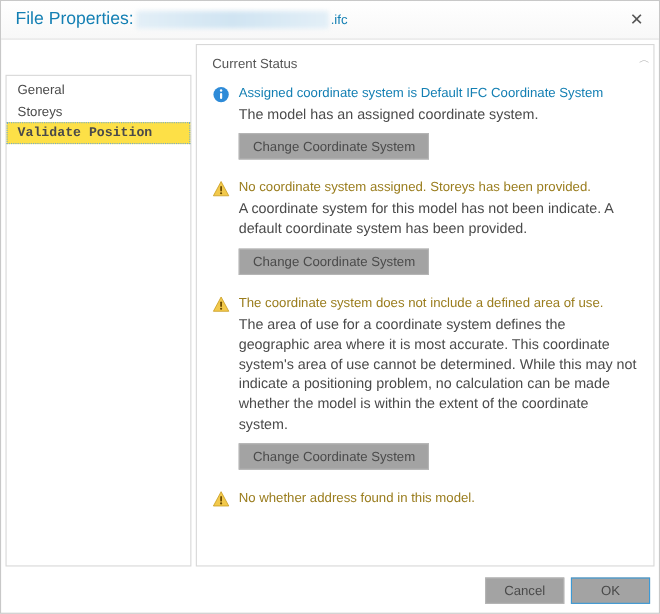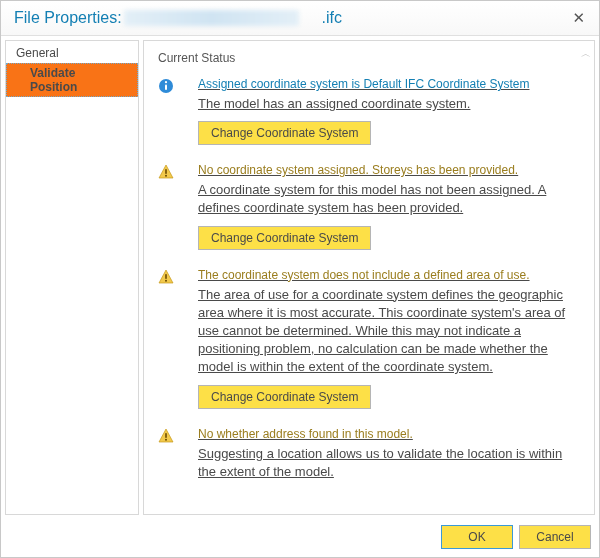--- a/index.html
+++ b/index.html
@@ -32,54 +32,55 @@
   width: 175px;
   height: 16px;
   background: linear-gradient(90deg, #e3eff7 0%, #d0e4f2 50%, #e3eff7 100%);
   filter: blur(2px);
   border-radius: 2px;
   margin: 0 2px;
   vertical-align: middle;
 }
 .titlebar .ext {
   color: #137fb3;
-  font-size: 16px;
-  margin-left: 21px;
+  font-size: 12px;
 }
 .titlebar .spacer { flex: 1; }
 .titlebar .close {
   font-size: 15px;
   color: #555;
   padding: 2px 6px;
   cursor: default;
 }
 .body {
   flex: 1;
   display: flex;
   padding: 4px;
   gap: 4px;
   min-height: 0;
 }
 .sidebar {
-  width: 134px;
+  width: 169px;
   border: 1px solid #d8d8d8;
   background: #fff;
   padding-top: 2px;
+  margin-top: 28px;
 }
 .sidebar .item {
   padding: 3px 10px;
   color: #4a4a4a;
   font-size: 12px;
   cursor: default;
 }
 .sidebar .item.selected {
-  background: #f97316;
+  background: #fde047;
   border: 1px dotted #6faad0;
-  padding: 2px 23px;
+  padding: 2px 9px;
   font-weight: 600;
+  font-family: Liberation Mono, monospace;
 }
 .main {
   flex: 1;
   border: 1px solid #d8d8d8;
   padding: 10px 14px 10px 14px;
   position: relative;
   overflow: hidden;
 }
 .main h2 {
   font-size: 12px;
@@ -89,23 +90,22 @@
 }
 .scroll-indicator {
   position: absolute;
   right: 3px;
   top: 6px;
   color: #b0b0b0;
   font-size: 10px;
 }
 .status-block {
   display: flex;
-  gap: 24px;
+  gap: 8px;
   margin-bottom: 18px;
-  text-decoration: underline;
 }
 .status-icon {
   flex-shrink: 0;
   width: 16px;
   height: 16px;
   margin-top: 1px;
 }
 .status-content { flex: 1; }
 .status-heading {
   font-size: 12px;
@@ -115,21 +115,21 @@
 .heading-warn { color: #9a7d1e; }
 .status-desc {
   color: #4a4a4a;
   font-size: 13px;
   line-height: 1.4;
   margin-bottom: 8px;
 }
 .btn {
   display: inline-block;
   border: 1px solid #b5b5b5;
-  background: #fde047;
+  background: #a3a3a3;
   padding: 4px 12px;
   font-size: 12px;
   color: #4a4a4a;
   cursor: default;
 }
 .footer {
   display: flex;
   justify-content: flex-end;
   gap: 6px;
   padding: 6px 8px 8px 8px;
@@ -150,58 +150,59 @@
   <span class="title">File Properties:</span>
   <span class="filename-blur"></span>
   <span class="ext">.ifc</span>
   <span class="spacer"></span>
   <span class="close">✕</span>
 </div>
 
 <div class="body">
   <div class="sidebar" id="sidebar">
       <div class="item">General</div>
+      <div class="item">Storeys</div>
       <div class="item selected">Validate Position</div>
     </div>
   <div class="main">
     <span class="scroll-indicator">︿</span>
     <h2>Current Status</h2>
     <div id="status-list">
         <div class="status-block">
           <div class="status-icon"><svg viewBox="0 0 16 16" width="16" height="16">
               <circle cx="8" cy="8" r="7" fill="#2e8bd8"></circle>
               <rect x="7" y="6.5" width="2" height="5.5" fill="#fff" rx="1"></rect>
               <circle cx="8" cy="4.2" r="1.1" fill="#fff"></circle>
             </svg></div>
           <div class="status-content"><div class="status-heading heading-info">Assigned coordinate system is Default IFC Coordinate System</div><div class="status-desc">The model has an assigned coordinate system.</div><div class="btn">Change Coordinate System</div></div>
         </div>
         <div class="status-block">
           <div class="status-icon"><svg viewBox="0 0 16 16" width="16" height="16">
               <path d="M8 1 L15 14 L1 14 Z" fill="#f2c94c" stroke="#c79a1a" stroke-width="0.7"></path>
               <rect x="7.2" y="5" width="1.6" height="5" fill="#6b4a00" rx="0.8"></rect>
               <circle cx="8" cy="11.7" r="1" fill="#6b4a00"></circle>
             </svg></div>
-          <div class="status-content"><div class="status-heading heading-warn">No coordinate system assigned.  Storeys has been provided.</div><div class="status-desc">A coordinate system for this model has not been assigned. A defines coordinate system has been provided.</div><div class="btn">Change Coordinate System</div></div>
+          <div class="status-content"><div class="status-heading heading-warn">No coordinate system assigned.  Storeys has been provided.</div><div class="status-desc">A coordinate system for this model has not been indicate. A default coordinate system has been provided.</div><div class="btn">Change Coordinate System</div></div>
         </div>
         <div class="status-block">
           <div class="status-icon"><svg viewBox="0 0 16 16" width="16" height="16">
               <path d="M8 1 L15 14 L1 14 Z" fill="#f2c94c" stroke="#c79a1a" stroke-width="0.7"></path>
               <rect x="7.2" y="5" width="1.6" height="5" fill="#6b4a00" rx="0.8"></rect>
               <circle cx="8" cy="11.7" r="1" fill="#6b4a00"></circle>
             </svg></div>
           <div class="status-content"><div class="status-heading heading-warn">The coordinate system does not include a defined area of use.</div><div class="status-desc">The area of use for a coordinate system defines the geographic area where it is most accurate. This coordinate system's area of use cannot be determined. While this may not indicate a positioning problem, no calculation can be made whether the model is within the extent of the coordinate system.</div><div class="btn">Change Coordinate System</div></div>
         </div>
         <div class="status-block">
           <div class="status-icon"><svg viewBox="0 0 16 16" width="16" height="16">
               <path d="M8 1 L15 14 L1 14 Z" fill="#f2c94c" stroke="#c79a1a" stroke-width="0.7"></path>
               <rect x="7.2" y="5" width="1.6" height="5" fill="#6b4a00" rx="0.8"></rect>
               <circle cx="8" cy="11.7" r="1" fill="#6b4a00"></circle>
             </svg></div>
-          <div class="status-content"><div class="status-heading heading-warn">No whether address found in this model.</div><div class="status-desc">Suggesting a location allows us to validate the location is within the extent of the model.</div></div>
+          <div class="status-content"><div class="status-heading heading-warn">No whether address found in this model.</div></div>
         </div>
       </div>
   </div>
 </div>
 
 <div class="footer">
+  <div class="btn">Cancel</div>
   <div class="btn primary">OK</div>
-  <div class="btn">Cancel</div>
 </div>
 
 </body></html>

